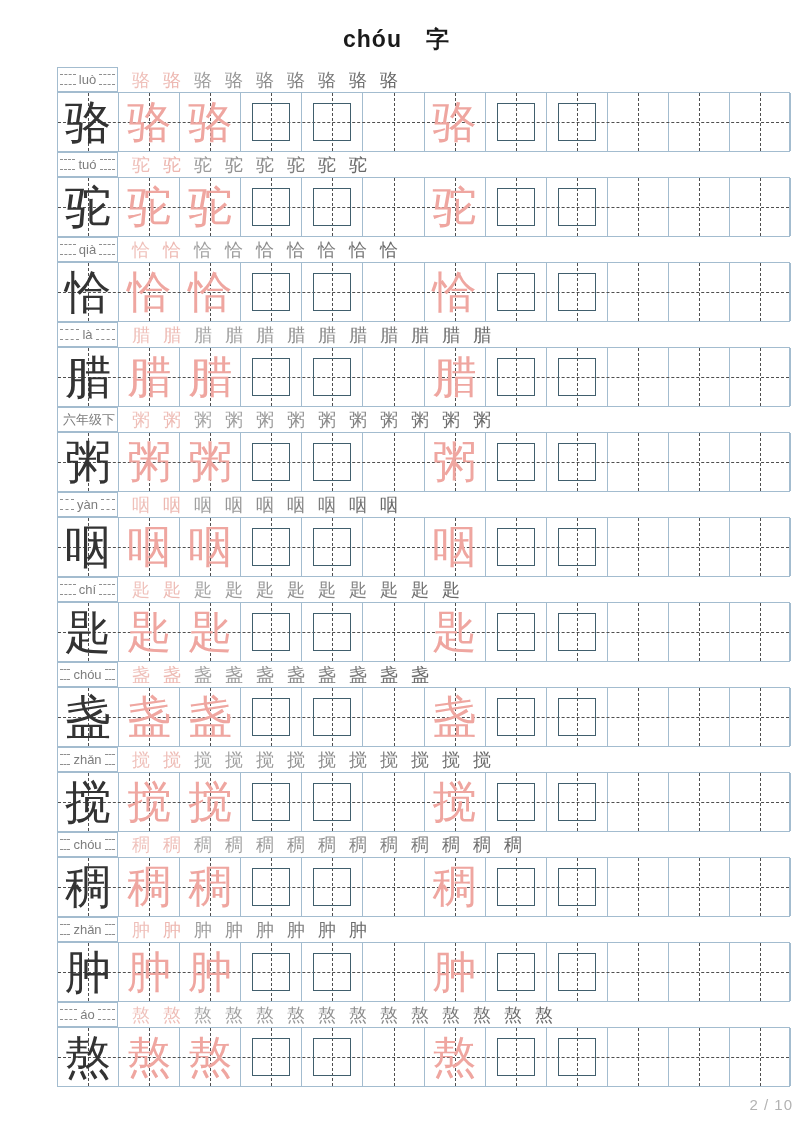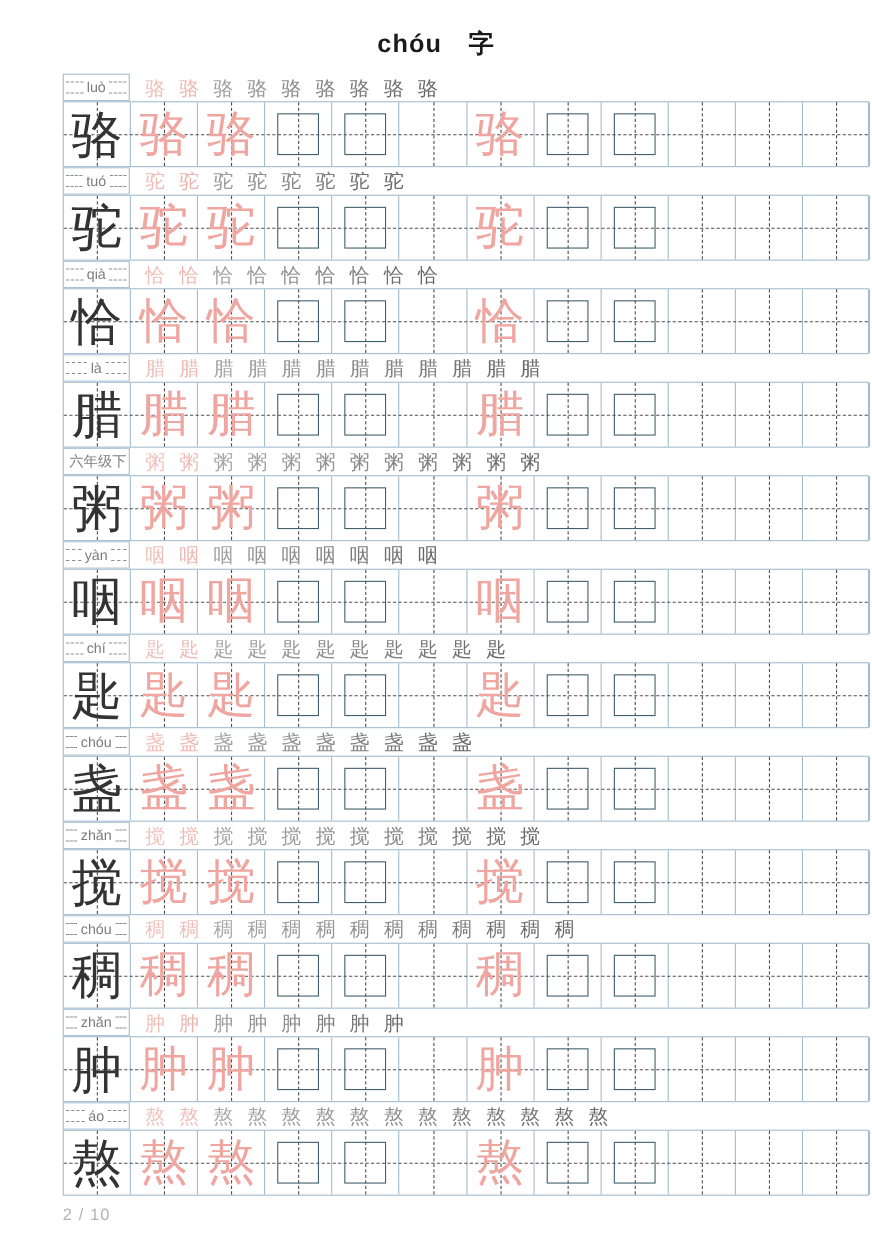--- a/index.html
+++ b/index.html
@@ -59,20 +59,21 @@
   .cell.main .glyph{font-size:46px;color:#333333;}
   .cell.trace .glyph{font-size:44px;color:#efa6a0;}
   .inner-box{
     position:relative;z-index:3;width:38px;height:38px;box-sizing:border-box;
     border:1.5px solid #415f6d;background:transparent;
   }
   
   .footer{
     margin-left:57px;margin-top:9px;font-size:15px;color:#b3b3b3;
     letter-spacing:1px;
+    text-align:right;
   }
 </style>
 </head>
 <body>
 
 <div class="title">chóu　字</div>
 
 <div class="sheet">
     <div class="block">
       <div class="hdr">

